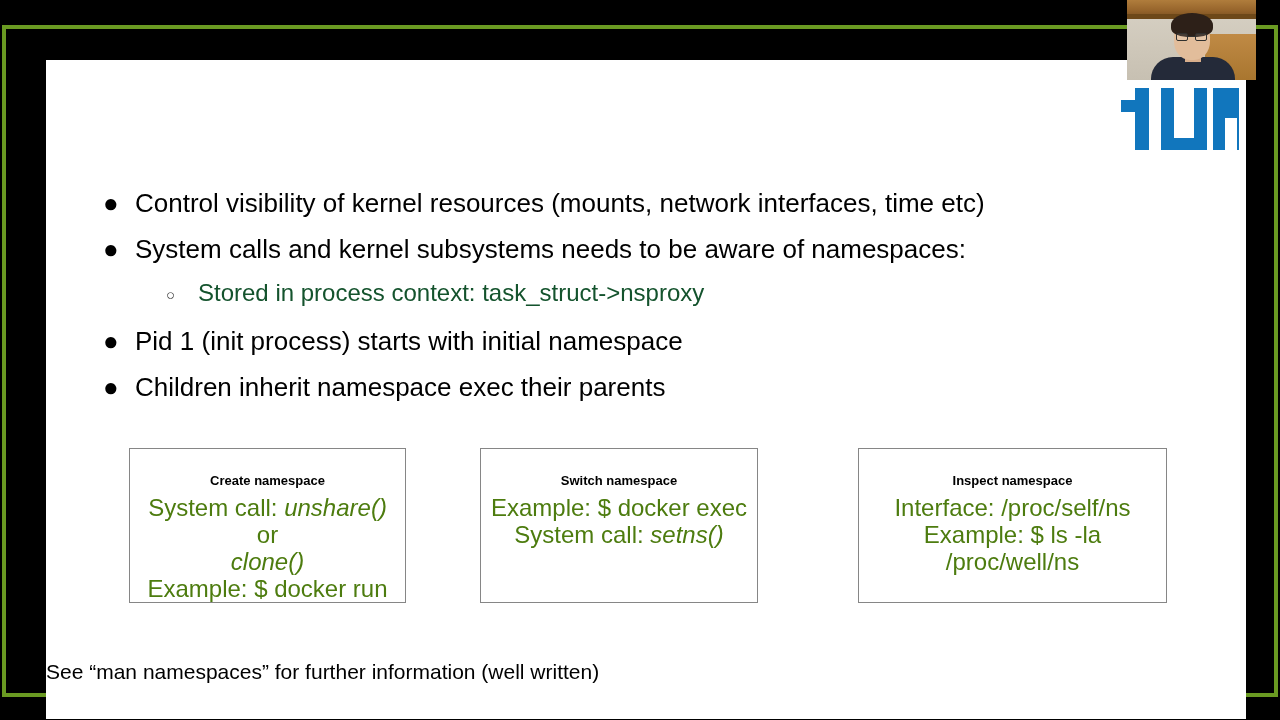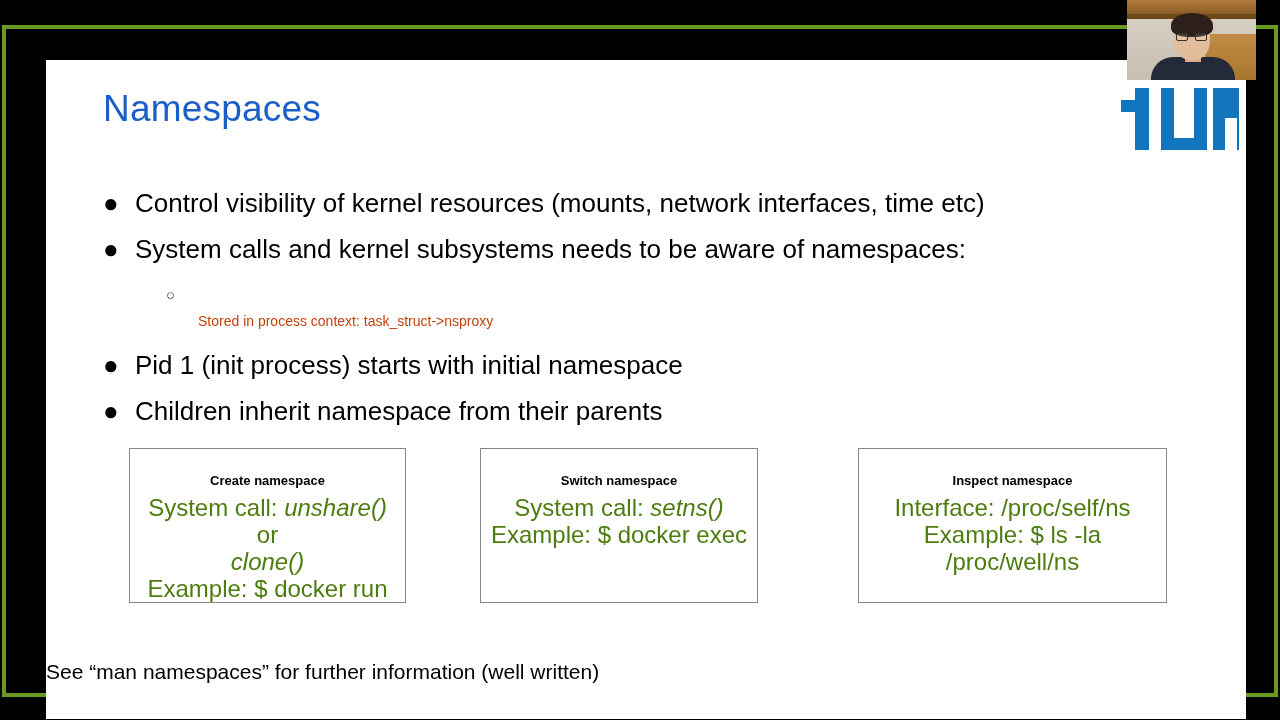--- a/index.html
+++ b/index.html
@@ -94,24 +94,23 @@
     font-size: 15px;
     color: #404040;
   }
   .bullet-text {
     font-size: 26px;
     line-height: 42px;
     color: #000000;
     white-space: nowrap;
   }
   .bullet-text.sub {
-    font-size: 14px;
+    font-size: 24px;
     line-height: 38px;
-    color: #c2410c;
-    margin-top: 28px;
+    color: #14532d;
   }
 
   
   #boxes {
     position: absolute;
     left: 0px;
     top: 388px;
     width: 1200px;
     height: 155px;
   }
@@ -241,21 +240,20 @@
 </style>
 </head>
 <body>
 
 <div id="screen">
 
   <div id="green-frame">
 
     <div id="slide">
 
-      <div id="slide-title">Namespaces</div>
 
       <div id="tum-logo">
         <svg width="118" height="62" viewBox="0 0 118 62" aria-hidden="true">
           <g fill="#1176bd">
             <rect x="0" y="12" width="14" height="12"></rect>
             <rect x="14" y="0" width="14" height="62"></rect>
             <rect x="40" y="0" width="13" height="62"></rect>
             <rect x="53" y="50" width="20" height="12"></rect>
             <rect x="73" y="0" width="13" height="62"></rect>
             <rect x="92" y="0" width="12" height="62"></rect>
@@ -277,43 +275,43 @@
         <div class="bullet-row level2">
           <span class="dot-marker hollow">○</span>
           <span class="bullet-text sub">Stored in process context: task_struct-&gt;nsproxy</span>
         </div>
         <div class="bullet-row level1">
           <span class="dot-marker">●</span>
           <span class="bullet-text">Pid 1 (init process) starts with initial namespace</span>
         </div>
         <div class="bullet-row level1">
           <span class="dot-marker">●</span>
-          <span class="bullet-text">Children inherit namespace from their parents</span>
+          <span class="bullet-text">Children inherit namespace exec their parents</span>
         </div>
       </div>
 
       <div id="boxes">
 
         <div class="info-box" id="box-0">
           <div class="box-title">Create namespace</div>
           <div class="box-line">
             <span>System call: </span><em>unshare()</em><span> or</span>
           </div>
           <div class="box-line">
             <em>clone()</em>
           </div>
           <div class="box-line">Example: $ docker run</div>
         </div>
 
         <div class="info-box" id="box-1">
           <div class="box-title">Switch namespace</div>
+          <div class="box-line">Example: $ docker exec</div>
           <div class="box-line">
             <span>System call: </span><em>setns()</em>
           </div>
-          <div class="box-line">Example: $ docker exec</div>
         </div>
 
         <div class="info-box" id="box-2">
           <div class="box-title">Inspect namespace</div>
           <div class="box-line">Interface: /proc/self/ns</div>
           <div class="box-line">Example: $ ls -la /proc/well/ns</div>
         </div>
 
       </div>
 

